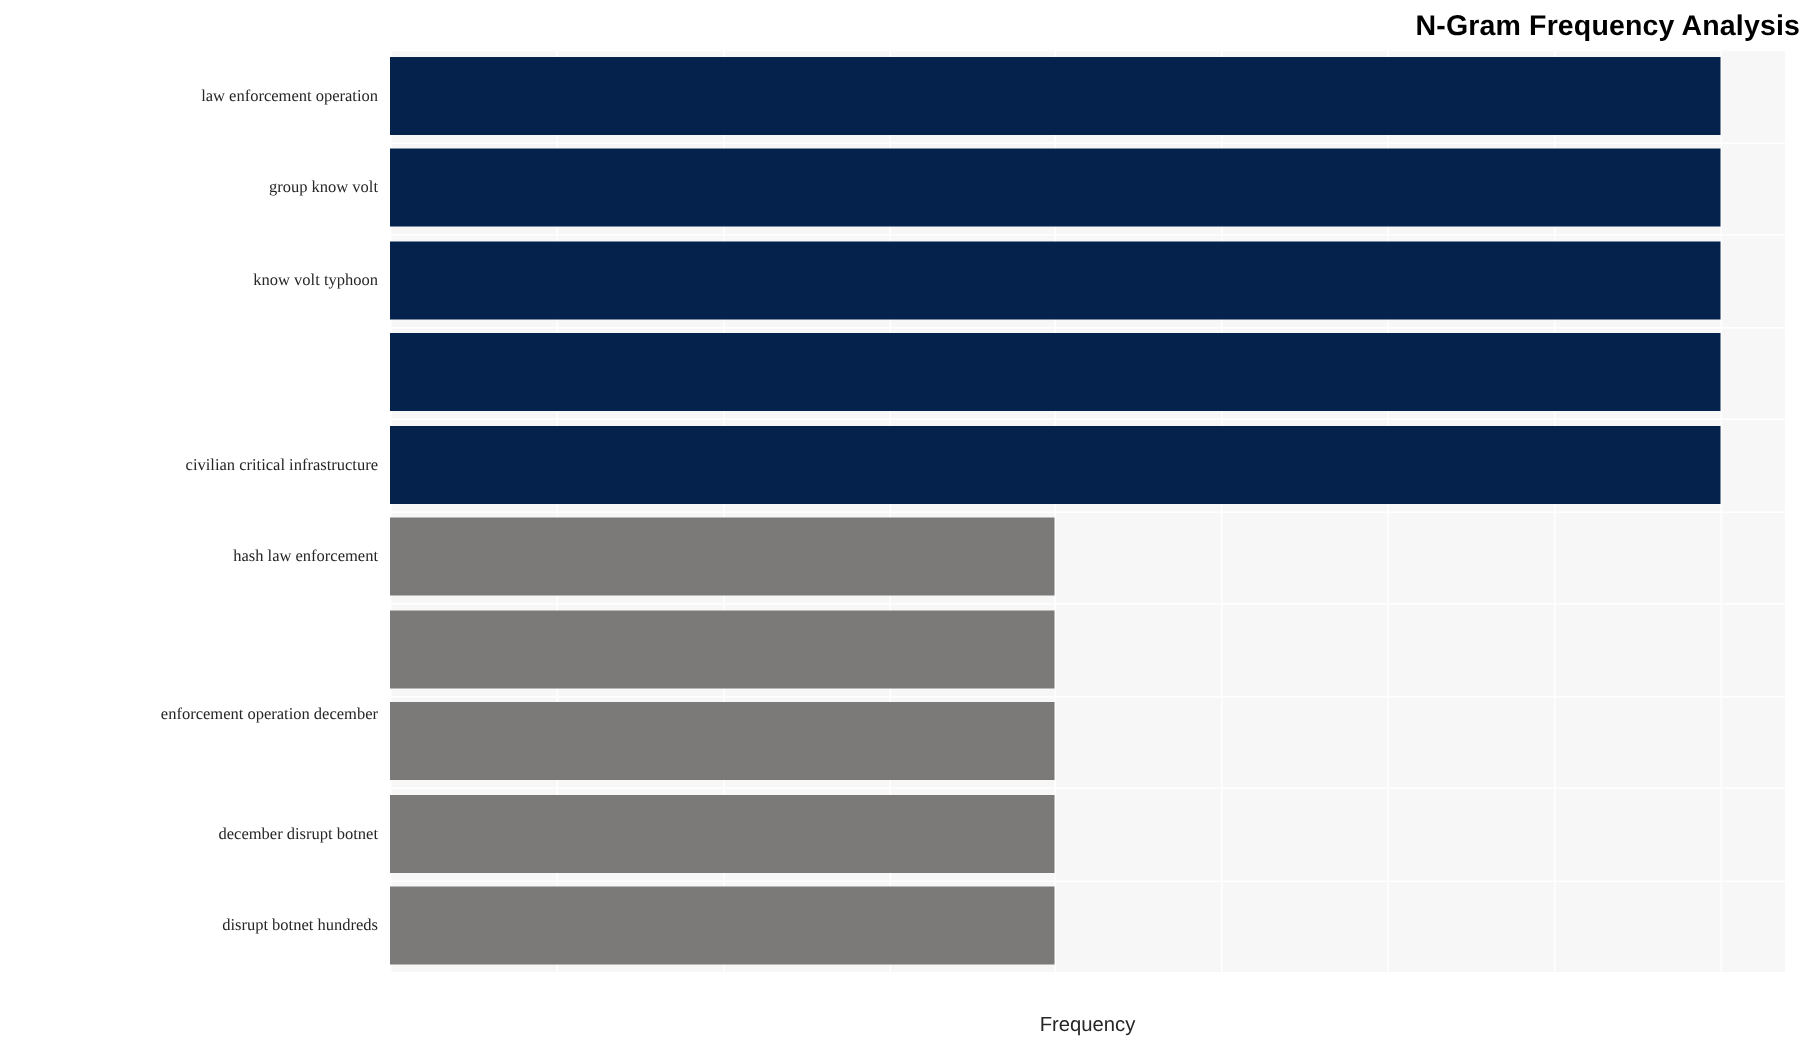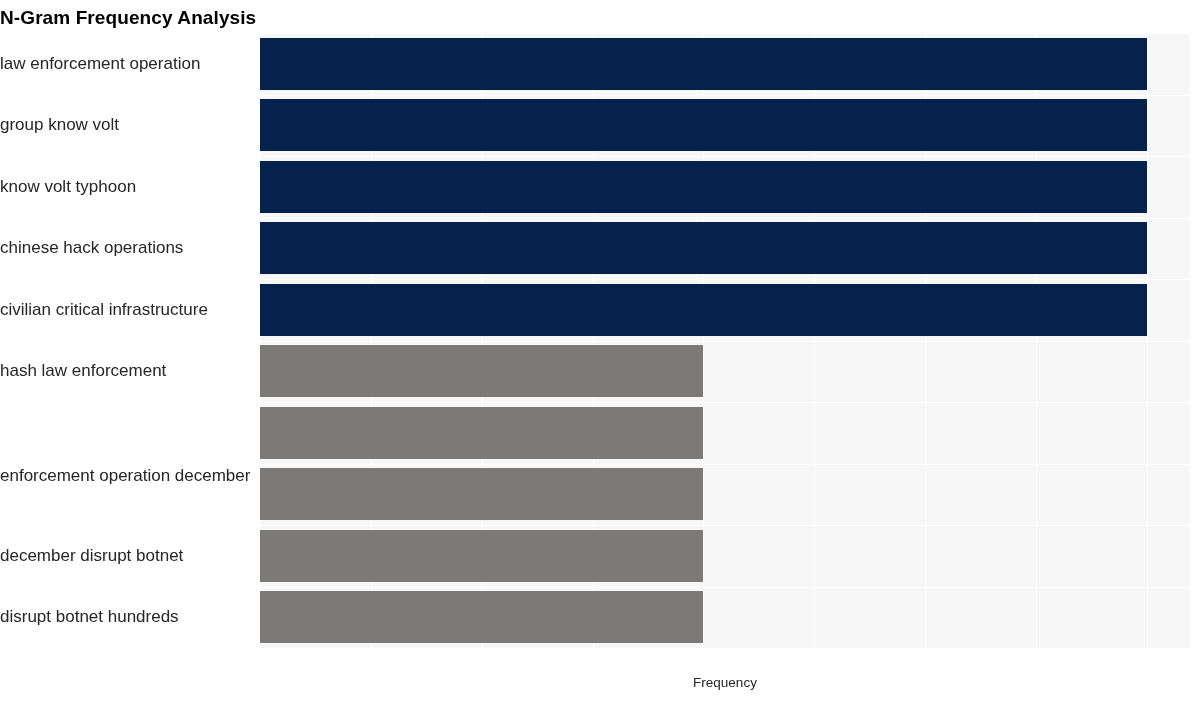--- a/index.html
+++ b/index.html
@@ -22,21 +22,21 @@
     height: 701px;
     background: #ffffff;
   }
 
   
   #chart-title {
     position: absolute;
     left: 0;
     top: 7px;
     width: 1200px;
-    text-align: left;
+    text-align: right;
     font-size: 19px;
     font-weight: bold;
     color: #000000;
     letter-spacing: 0.1px;
   }
 
   
   #plot-area {
     position: absolute;
     left: 260px;
@@ -66,23 +66,25 @@
   .bar {
     position: absolute;
     left: 0;
     height: 52px;
   }
 
   
   .ytick {
     position: absolute;
     right: 1195px;       
-    font-size: 17px;
+    text-align: right;
+    font-size: 11px;
     color: #262626;
     white-space: nowrap;
+    font-family: Liberation Serif, serif;
   }
   #y-ticks {
     position: absolute;
     left: 0;
     top: 0;
     width: 252px;
     height: 701px;
   }
   #y-ticks .ytick {
     position: absolute;
@@ -162,21 +164,20 @@
         <div class="bar" title="operation december disrupt: 1" style="width: 443.491px; top: 435.25px; background: rgb(123, 122, 121);"></div>
         <div class="bar" title="december disrupt botnet: 1" style="width: 443.491px; top: 496.75px; background: rgb(123, 122, 121);"></div>
         <div class="bar" title="disrupt botnet hundreds: 1" style="width: 443.491px; top: 558.25px; background: rgb(123, 122, 121);"></div>
       </div>
   </div>
 
   <div id="y-ticks">
       <div class="ytick" style="top: 54.75px;">law enforcement operation</div>
       <div class="ytick" style="top: 116.25px;">group know volt</div>
       <div class="ytick" style="top: 177.75px; padding-left: 16px;">know volt typhoon</div>
-      <div class="ytick" style="top: 239.25px;">chinese hack operations</div>
       <div class="ytick" style="top: 300.75px;">civilian critical infrastructure</div>
       <div class="ytick" style="top: 362.25px; padding-left: 22px;">hash law enforcement</div>
       <div class="ytick" style="top: 437px; margin-top: 30px;">enforcement operation december</div>
       <div class="ytick" style="top: 546.75px;">december disrupt botnet</div>
       <div class="ytick" style="top: 608.25px;">disrupt botnet hundreds</div>
     </div>
 
   <div id="x-axis-label">Frequency</div>
 
 </div>

